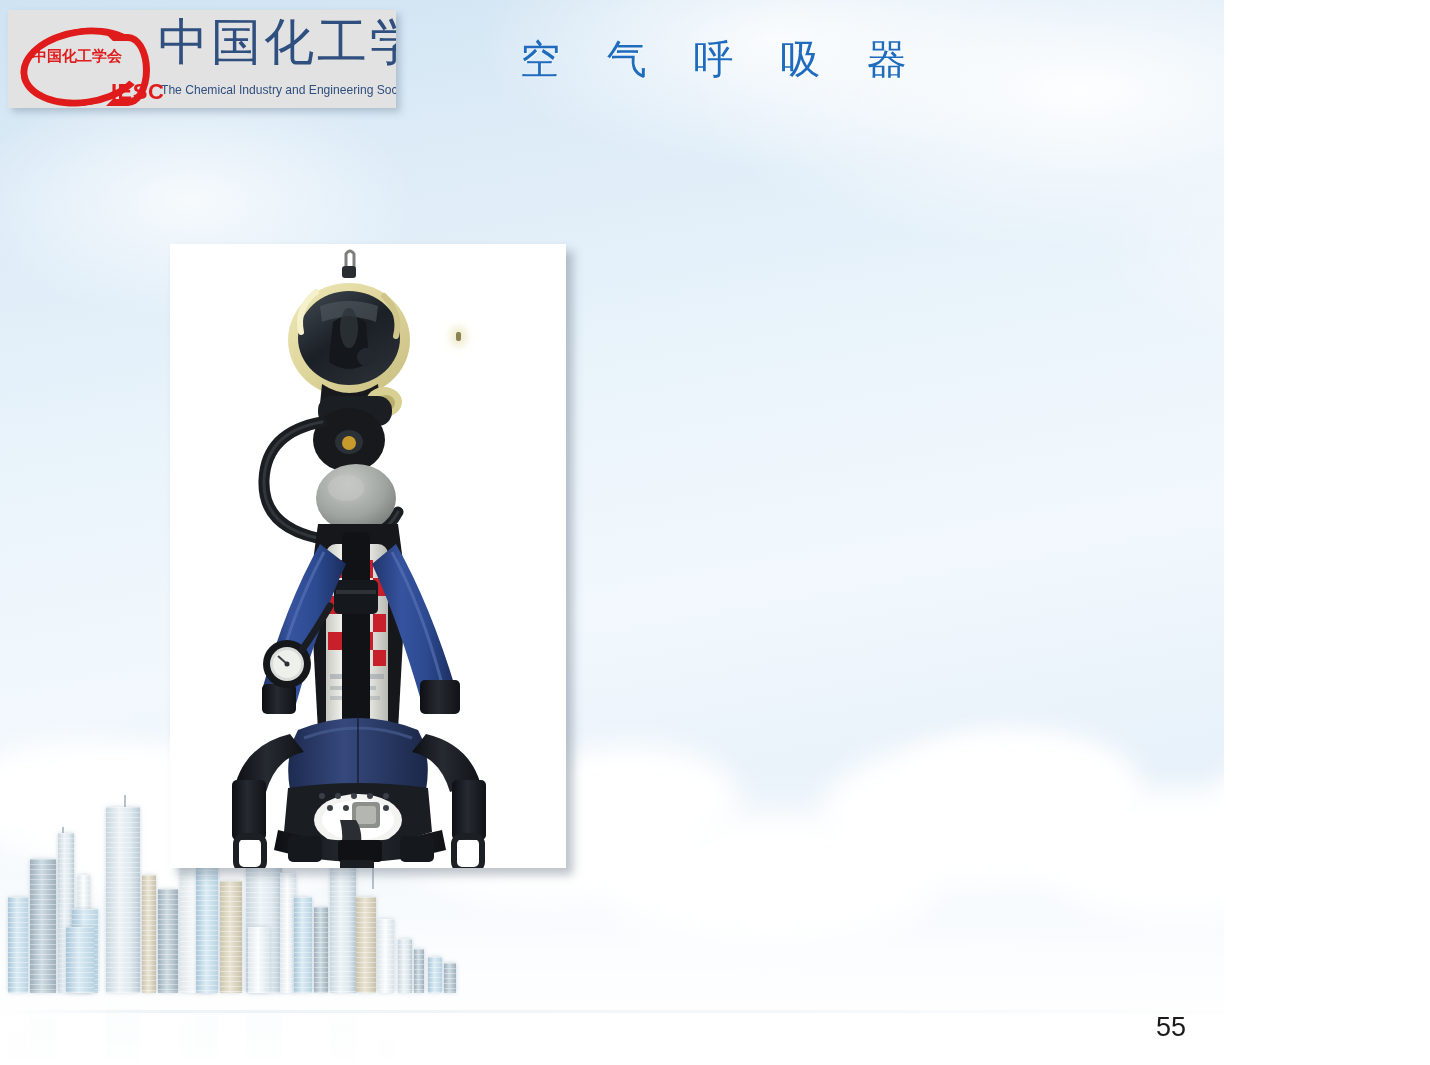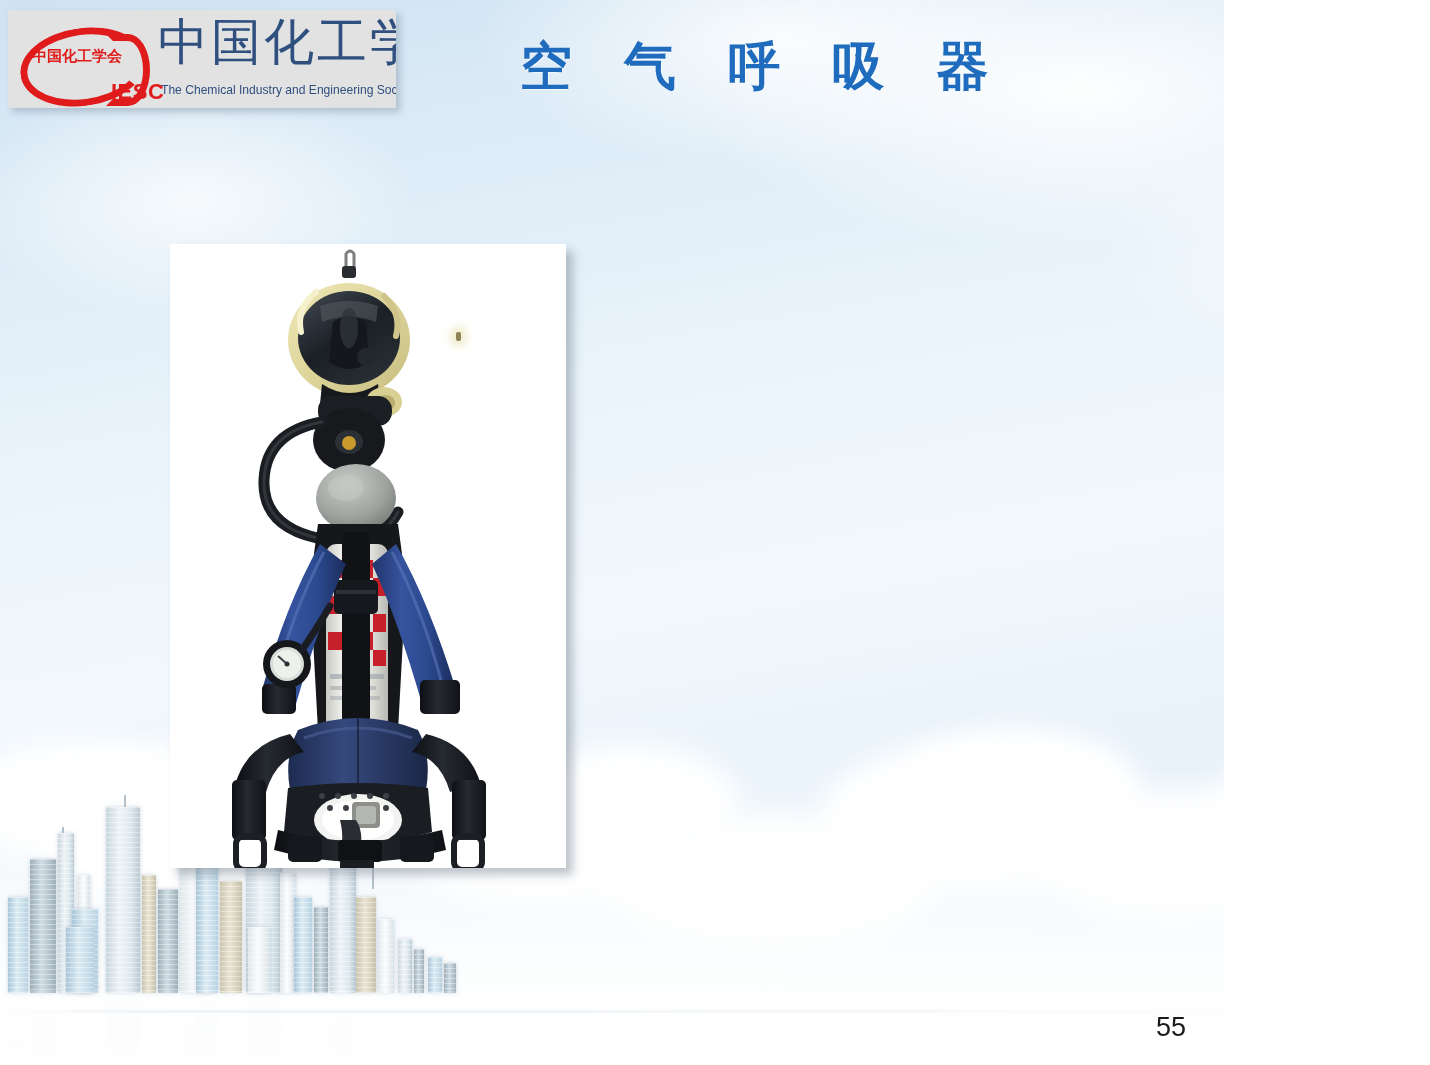--- a/index.html
+++ b/index.html
@@ -198,24 +198,24 @@
     white-space: nowrap;
     transform: scaleX(0.93);
     transform-origin: left center;
   }
 
   
   .slide-title {
     position: absolute;
     left: 520px;
     top: 36px;
-    font-size: 52px;
+    font-size: 40px;
     line-height: 1.15;
     font-family: "DejaVu Serif", serif;
-    font-weight: 700;
+    font-weight: 400;
     color: #1f6bbd;
     letter-spacing: 17px;
     white-space: nowrap;
     text-shadow: 1px 1px 0 rgba(255,255,255,0.6);
     text-align: right;
   }
 
   
   .pic-panel {
     position: absolute;

